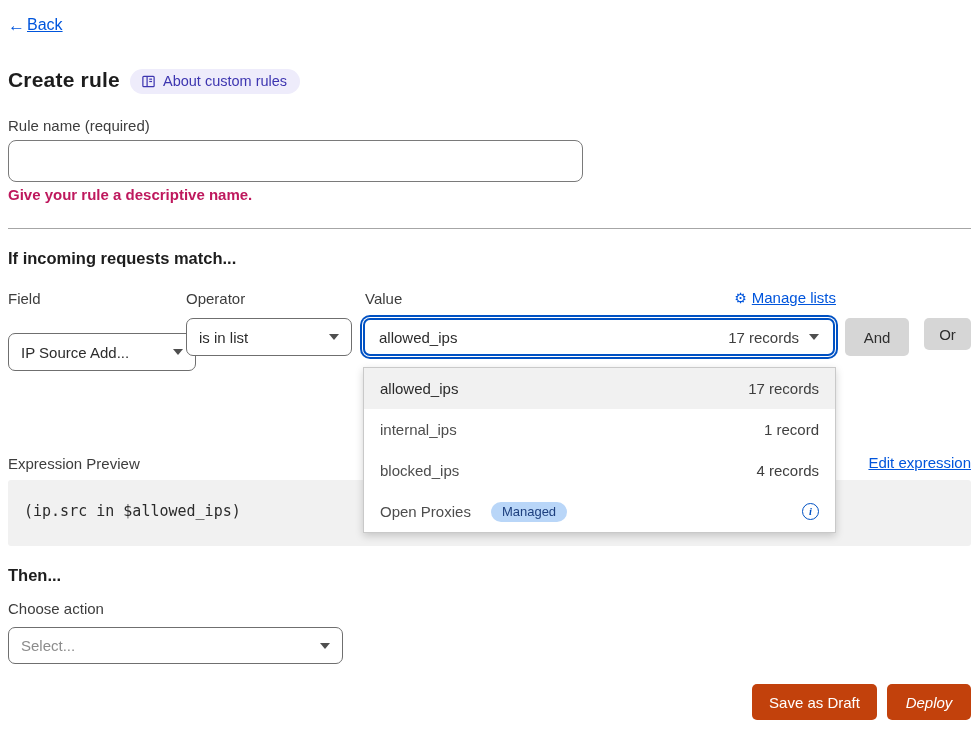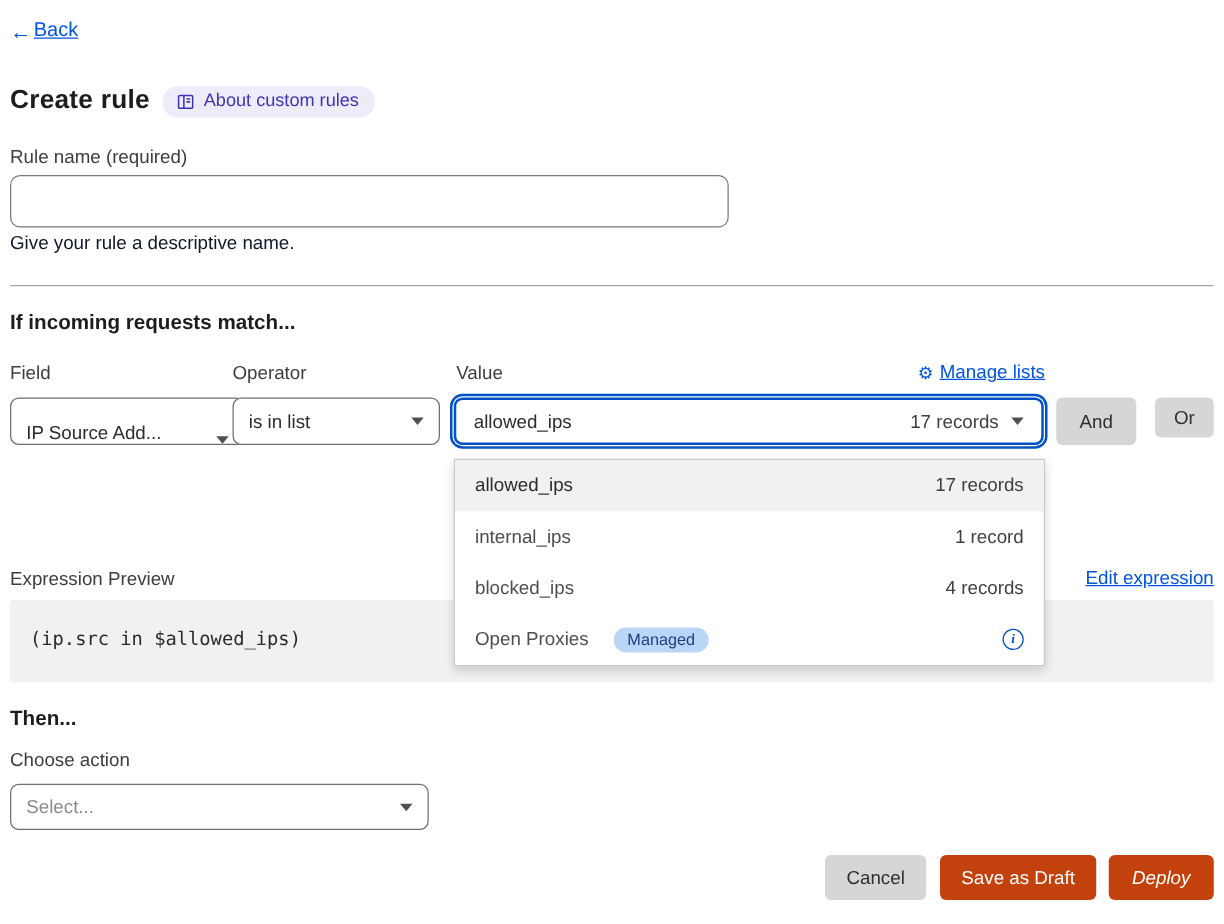--- a/index.html
+++ b/index.html
@@ -19,38 +19,38 @@
     background:#eeecfb;color:#3d35b0;border-radius:14px;padding:4px 13px 5px 11px;
     font-size:14.5px;cursor:pointer;}
   .about-badge svg{display:block;}
 
   
   .lbl{font-size:15px;color:#3d3d3d;}
   .rule-label{top:117px;left:8px;}
   .rule-input{top:140px;left:8px;width:575px;height:42px;border:1px solid #7a7a7a;
     border-radius:8px;box-sizing:border-box;font-size:15px;padding:0 12px;outline:none;
     font-family:"Liberation Sans", sans-serif;}
-  .rule-helper{top:186px;left:8px;color:#0f172a;}
+  .rule-helper{top:186px;left:8px;color:#be185d;font-weight:bold;}
 
   .divider{top:228px;left:8px;width:963px;border-top:1px solid #a6a6a6;height:0;}
 
   .section-h{font-size:16.5px;font-weight:700;color:#1d1d1d;}
   .match-h{top:249px;left:8px;}
 
   .col-lbl{top:290px;}
   .manage{top:289px;right:143px;display:flex;align-items:center;gap:5px;font-size:15px;}
   .manage .gear{font-size:14px;text-decoration:none;color:#0055dc;}
 
   
   .select{height:38px;border:1px solid #6f6f6f;border-radius:7px;background:#fff;
     display:flex;align-items:center;justify-content:space-between;box-sizing:border-box;
     padding:0 12px;font-size:15px;color:#2c2c2c;cursor:pointer;}
   .chev{width:0;height:0;border-left:5px solid transparent;border-right:5px solid transparent;
     border-top:6px solid #4f4f4f;margin-left:10px;flex:none;}
-  .sel-field{top:318px;left:8px;width:188px;align-items:flex-end;}
+  .sel-field{top:333px;left:8px;width:188px;}
   .sel-operator{top:318px;left:186px;width:166px;}
   .sel-value{top:318px;left:363px;width:472px;border:2px solid #0051c3;
     box-shadow:0 0 0 1px #fff, 0 0 0 3px #0051c3;padding:0 14px;}
   .sel-value .right{display:flex;align-items:center;color:#3f3f3f;}
   .sel-action{top:627px;left:8px;width:335px;height:37px;}
   .placeholder{color:#8c8c8c;}
 
   .gbtn{background:#d6d6d6;border:none;border-radius:5px;color:#2e2e2e;font-size:15px;
     font-family:"Liberation Sans", sans-serif;display:flex;align-items:center;justify-content:center;
     cursor:pointer;box-sizing:border-box;text-align:center;}
@@ -174,17 +174,16 @@
   <div class="abs code-block"></div>
   <div class="abs code-text">(ip.src in $allowed_ips)</div>
 
   <div class="abs section-h then-h">Then...</div>
   <div class="abs lbl action-label">Choose action</div>
   <div class="abs select sel-action">
     <span class="placeholder">Select...</span>
     <span class="chev"></span>
   </div>
 
-  <button class="abs gbtn bbtn btn-cancel">Cancel</button>
   <button class="abs bbtn blue btn-save">Save as Draft</button>
   <button class="abs bbtn blue btn-deploy">Deploy</button>
 
 </div>
 
 </body></html>

